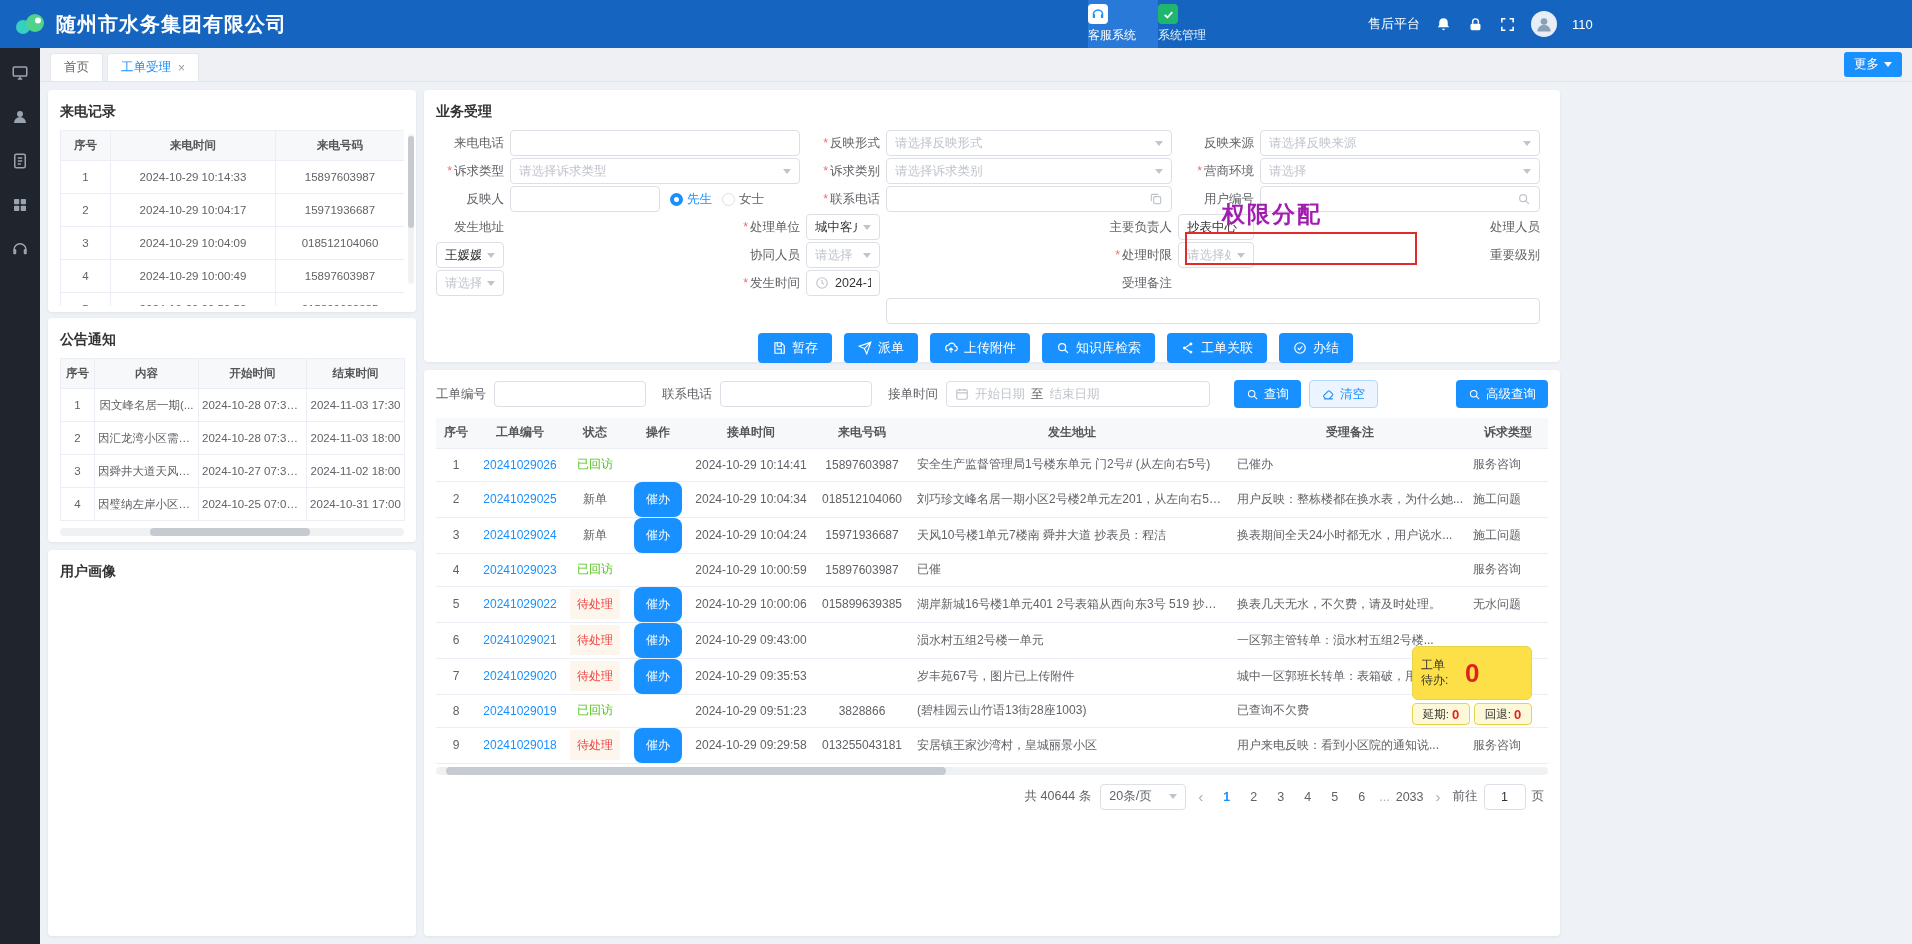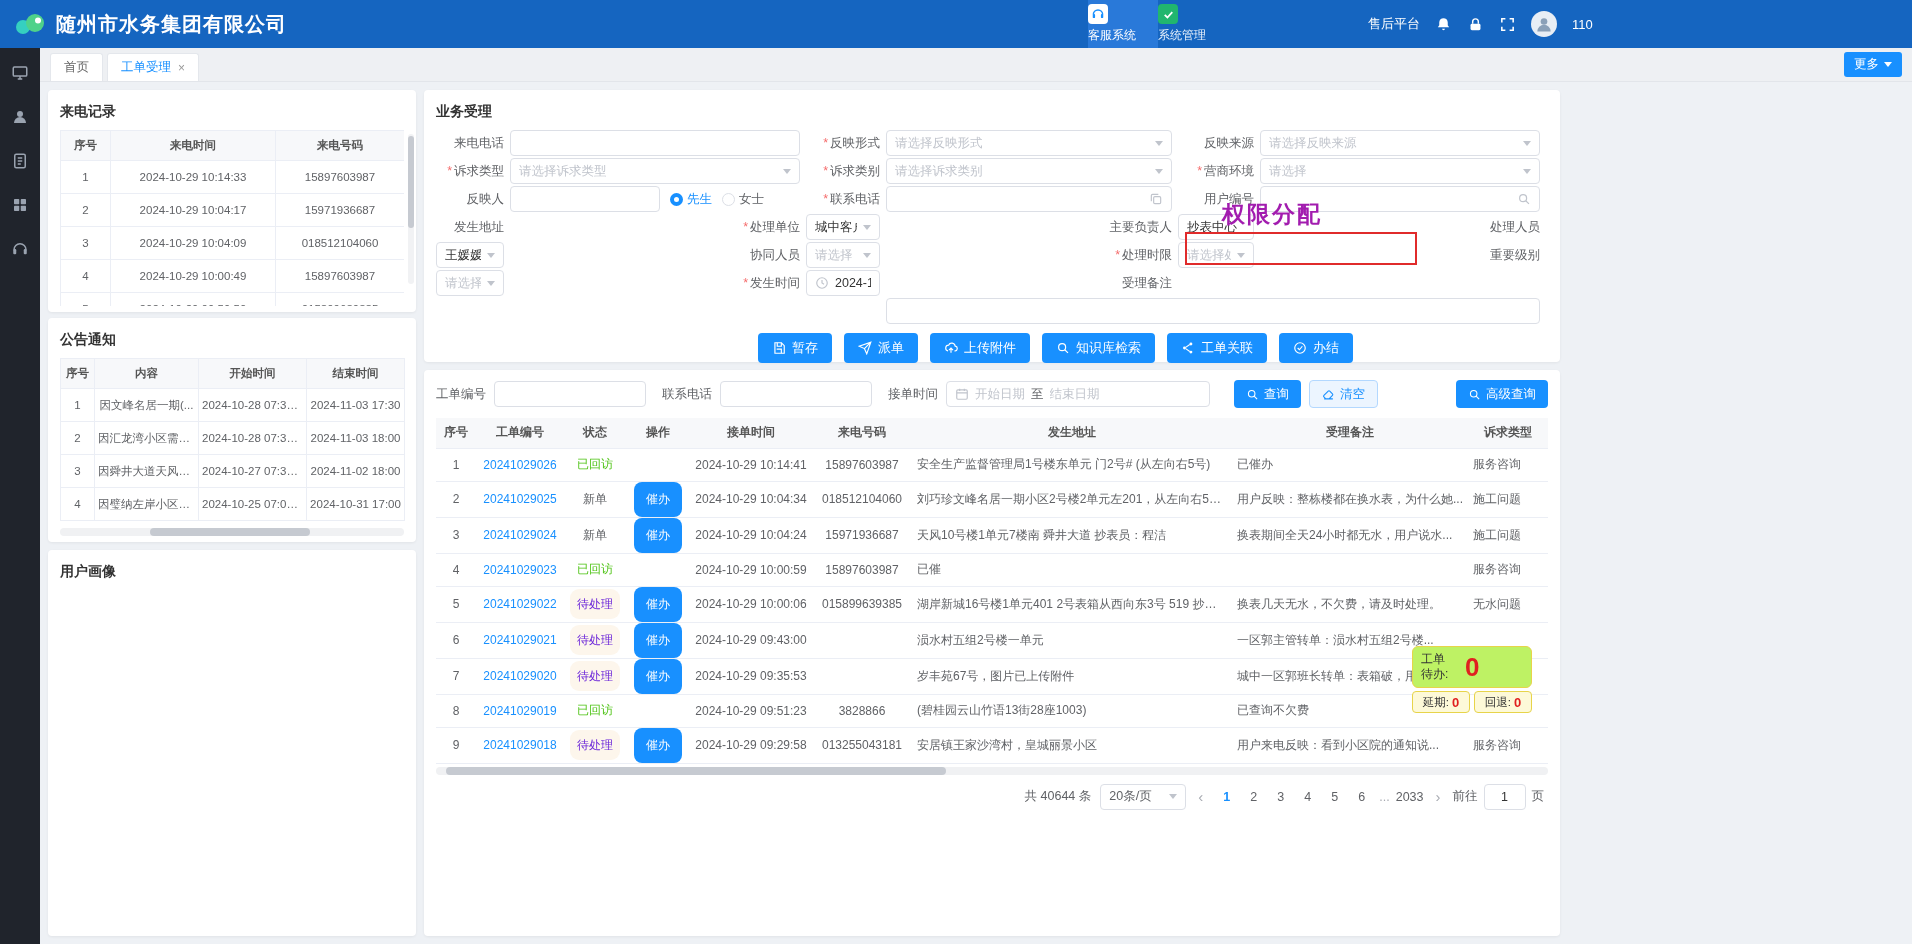--- a/index.html
+++ b/index.html
@@ -100,38 +100,38 @@
 
   
   .orders-table{width:100%;border-collapse:collapse;table-layout:fixed;font-size:12px;color:#606266;margin-top:10px}
   .orders-table th{background:#f7f8fa;height:30px;font-weight:bold;color:#555;border-bottom:1px solid #ebeef5;padding:0 5px;white-space:nowrap;overflow:hidden}
   .orders-table td{height:33px;border-bottom:1px solid #ebeef5;text-align:center;padding:0 5px;white-space:nowrap;overflow:hidden;text-overflow:ellipsis}
   .orders-table td.cell-left{text-align:left}
   .order-link{color:#1890ff;text-decoration:none;cursor:pointer}
   .status{font-size:12px}
   .st-done{color:#52c41a}
   .st-new{color:#606266}
-  .st-pending{color:#6d28d9;background:#fdf6ec;border-radius:9px;padding:8px 7px}
+  .st-pending{color:#ef4444;background:#fdf6ec;border-radius:1px;padding:8px 7px}
   .urge-btn{background:#1890ff;color:#fff;border:none;border-radius:8px;padding:9px 12px;font-size:12px;cursor:pointer;font-family:inherit}
   .orders-hbar{margin-top:3px}
 
   
   .pagination{display:flex;align-items:center;gap:9px;font-size:12.5px;color:#606266;margin-top:9px;justify-content:flex-end;padding-right:4px;white-space:nowrap}
   .page-size{width:86px;height:26px;border:1px solid #dcdfe6;border-radius:4px;display:flex;align-items:center;justify-content:space-between;padding:0 8px;color:#606266;cursor:pointer}
   .page-arrow{color:#a8abb2;font-size:15px;cursor:pointer;padding:0 3px}
   .page-list{display:flex;align-items:center;gap:4px}
   .page-num{min-width:23px;height:23px;display:inline-flex;align-items:center;justify-content:center;cursor:pointer;color:#606266}
   .page-num.active{color:#1890ff;font-weight:bold}
   .page-ellipsis{color:#a8abb2;cursor:pointer;padding:0 2px}
   .goto-wrap{display:flex;align-items:center;gap:6px}
   .goto-input{width:42px;height:26px;border:1px solid #dcdfe6;border-radius:4px;text-align:center;font-size:12.5px;color:#333;font-family:inherit;outline:none}
 
   
   .todo{position:absolute;left:1412px;top:646px;width:120px;z-index:70;cursor:move}
-  .todo-main{background:#bef264;border:1px solid #e7d44a;border-radius:6px;padding:3px 8px;display:flex;align-items:center;gap:10px;height:42px}
+  .todo-main{background:#fde047;border:1px solid #e7d44a;border-radius:6px;padding:3px 8px;display:flex;align-items:center;gap:10px;height:54px}
   .todo-title{font-size:12px;color:#333;width:34px;line-height:1.25}
   .todo-count{color:#e02020;font-size:26px;font-weight:bold;line-height:1}
   .todo-sub{display:flex;gap:4px;margin-top:3px}
   .todo-sub-box{flex:1;background:#fdf9d8;border:1px solid #e7d44a;border-radius:4px;font-size:11.5px;color:#333;display:flex;align-items:center;justify-content:center;gap:3px;height:22px}
   .todo-sub-num{color:#e02020;font-weight:bold;font-size:13px}
 </style>
 </head>
 <body>
 
 <div class="page">

